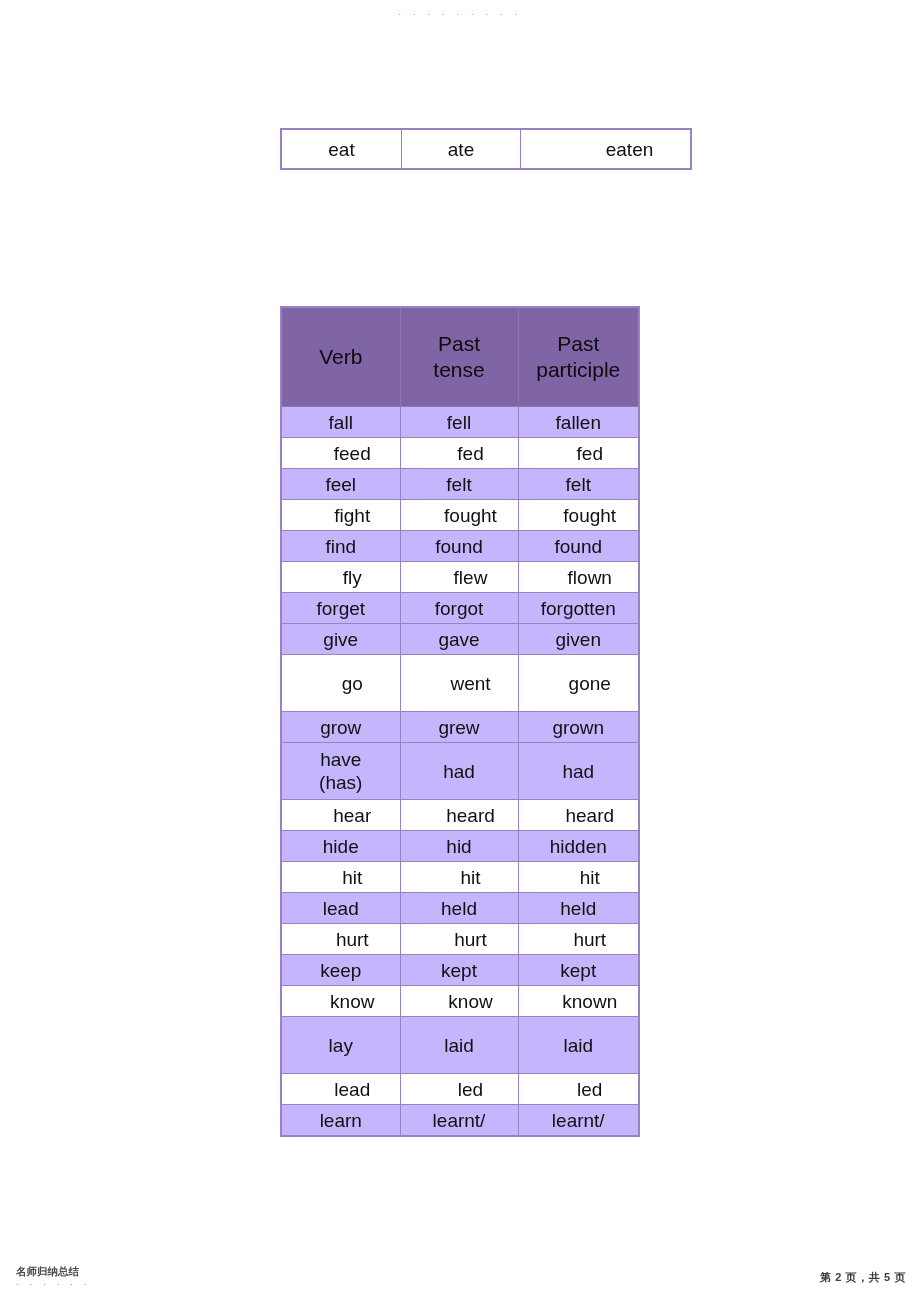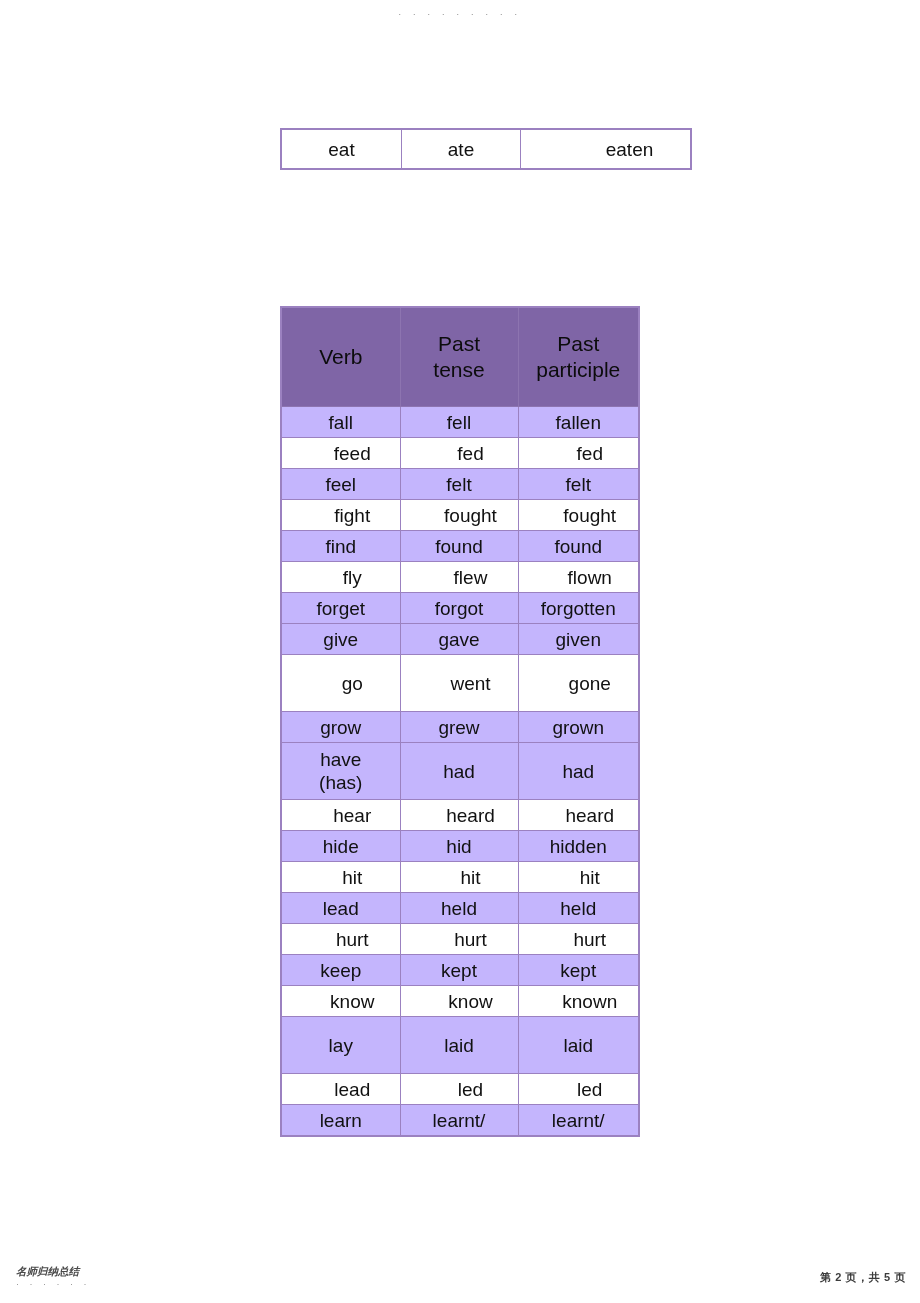--- a/index.html
+++ b/index.html
@@ -125,21 +125,20 @@
     bottom: 8px;
     left: 0;
     width: 920px;
     height: 42px;
   }
   .footer-left {
     position: absolute;
     left: 16px;
     bottom: 6px;
     text-align: left;
-    font-style: italic;
   }
   .footer-left .ft-text {
     font-size: 10.5px;
     color: #4a4a4a;
     font-weight: 600;
     line-height: 13px;
   }
   .footer-left .dotline {
     letter-spacing: 4px;
     text-align: left;

